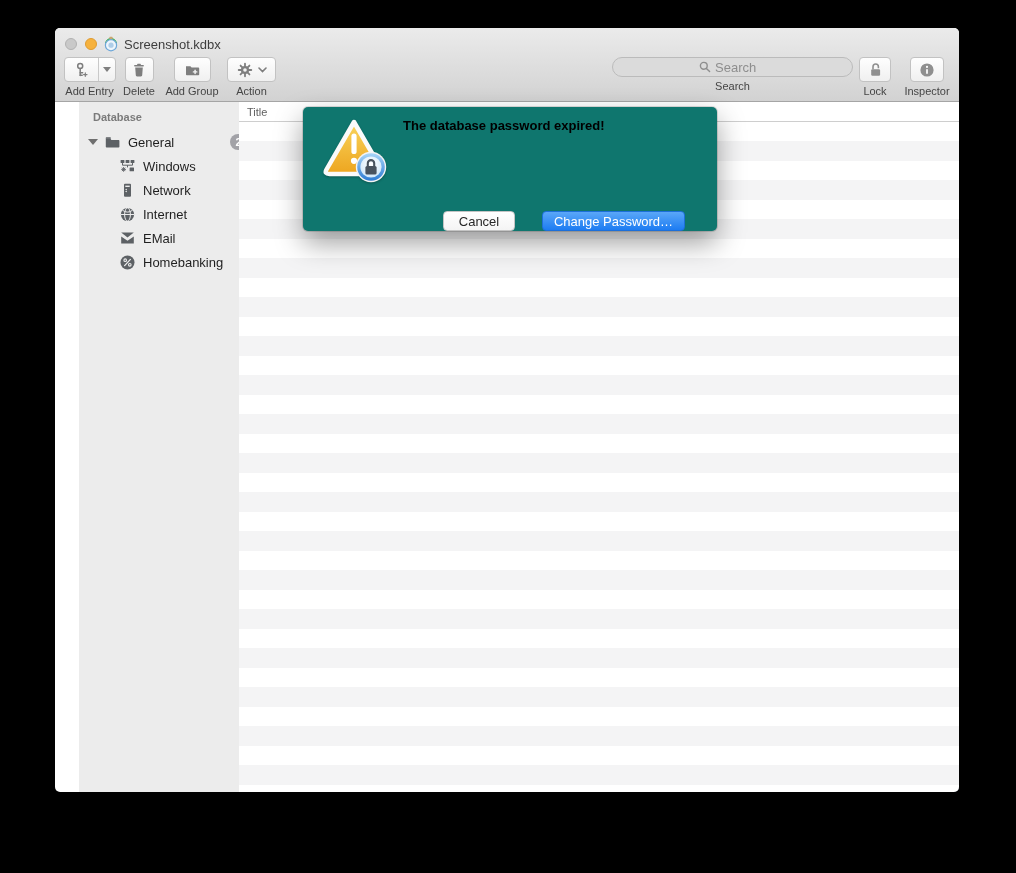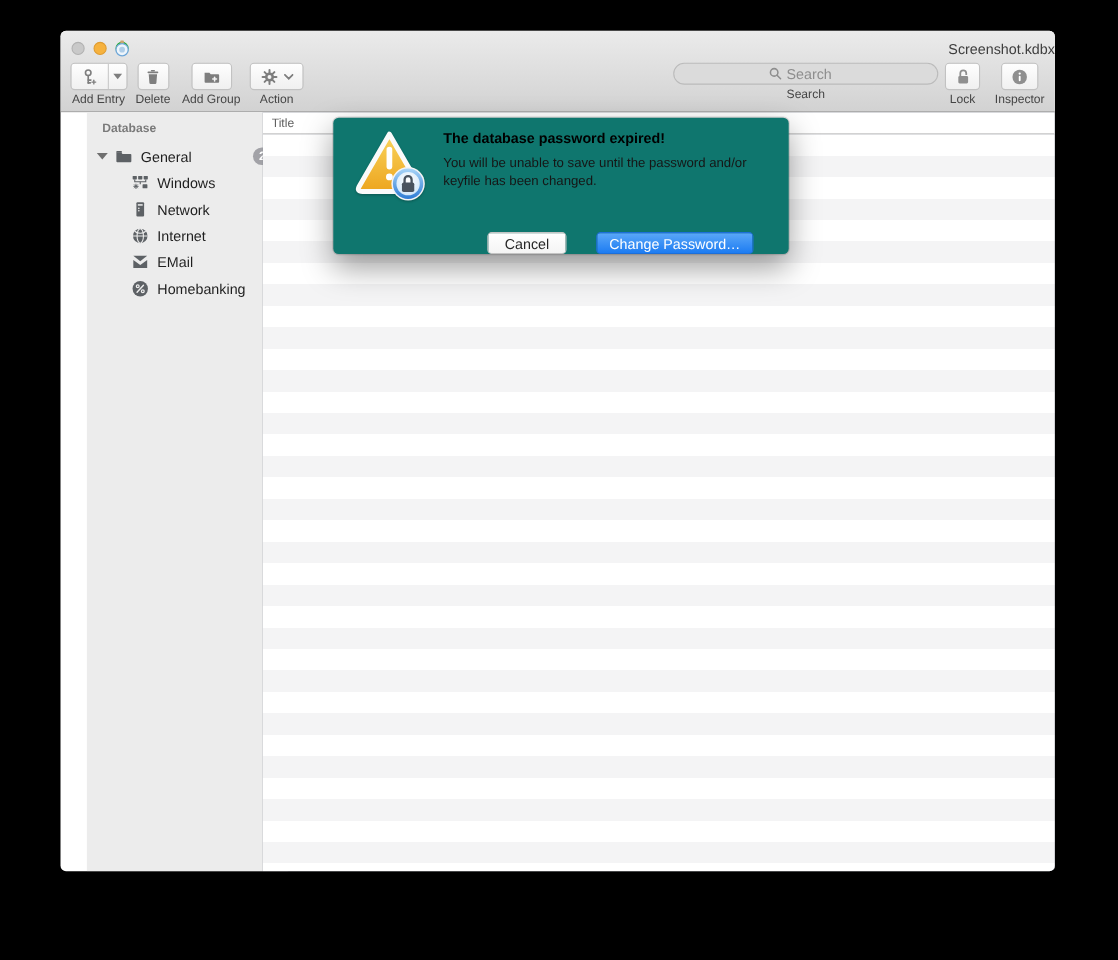--- a/index.html
+++ b/index.html
@@ -8,21 +8,21 @@
   .window{position:absolute;left:55px;top:28px;width:904px;height:764px;background:#fff;
           border-radius:5px;overflow:hidden;box-shadow:0 25px 60px rgba(0,0,0,.6);}
   
   .chrome{position:absolute;left:0;top:0;right:0;height:73px;
           background:linear-gradient(#ebebeb,#d2d2d2);border-bottom:1px solid #a5a5a5;}
   .traffic{position:absolute;top:10px;left:10px;display:flex;gap:8px;}
   .light{width:12px;height:12px;border-radius:50%;box-sizing:border-box;}
   .light.close{background:#c9c9c9;border:1px solid #b2b2b2;}
   .light.min{background:#f6b23e;border:1px solid #df9c32;}
   .light.zoom{background:#33c748;border:1px solid #28a838;}
-  .titlewrap{position:absolute;top:8px;left:0;right:0;display:flex;justify-content:space-between;
+  .titlewrap{position:absolute;top:8px;left:0;right:0;display:flex;justify-content:flex-start;
              align-items:center;gap:5px;font-size:13px;color:#3e3e3e;padding-left:48px;}
   .titem{position:absolute;top:29px;display:flex;flex-direction:column;align-items:center;}
   .tbtn{height:25px;background:linear-gradient(#fefefe,#f0f0f0);border:1px solid #c2c2c2;
         border-radius:4px;display:flex;align-items:center;justify-content:center;box-sizing:border-box;}
   .tlabel{margin-top:3px;font-size:11px;color:#454545;white-space:nowrap;}
   .seg-main{width:34px;height:23px;display:flex;align-items:center;justify-content:center;}
   .seg-arrow{width:16px;height:23px;border-left:1px solid #c9c9c9;display:flex;align-items:center;justify-content:center;}
   .tri-down{width:0;height:0;border-left:4px solid transparent;border-right:4px solid transparent;
             border-top:5px solid #7e7e7e;}
   .search-field{width:241px;height:20px;border-radius:10px;background:#dbdbdb;border:1px solid #bbbbbb;
@@ -296,19 +296,18 @@
         <path d="M36 8 L63.5 55.5 Q66 60 60.5 60 L11.5 60 Q6 60 8.5 55.5 Z" fill="url(#gGold)" stroke="#fafafa" stroke-width="4.5" stroke-linejoin="round"></path>
         <rect x="33.4" y="19.5" width="5.2" height="20.5" rx="2.6" fill="#fff"></rect>
         <circle cx="36" cy="46.8" r="3.1" fill="#fff"></circle>
         <circle cx="53" cy="53" r="15.2" fill="#f4f4f4"></circle>
         <circle cx="53" cy="53" r="13.8" fill="url(#gRing)"></circle>
         <circle cx="53" cy="53" r="10.6" fill="url(#gInner)"></circle>
         <path d="M49.8 52.5 v-3.2 a3.2 3.2 0 0 1 6.4 0 v3.2" fill="none" stroke="#49535e" stroke-width="2.1"></path>
         <rect x="47.4" y="52" width="11.2" height="8.6" rx="1.6" fill="#49535e"></rect>
       </svg>
       <div class="dlg-title">The database password expired!</div>
-      <div class="dlg-body">You will be unable to save until the password and/or keyfile has been changed.</div>
       <div class="dlg-btn cancel">Cancel</div>
       <div class="dlg-btn primary">Change Password…</div>
     </div>
 
   </div>
 </div>
 
 </body></html>

